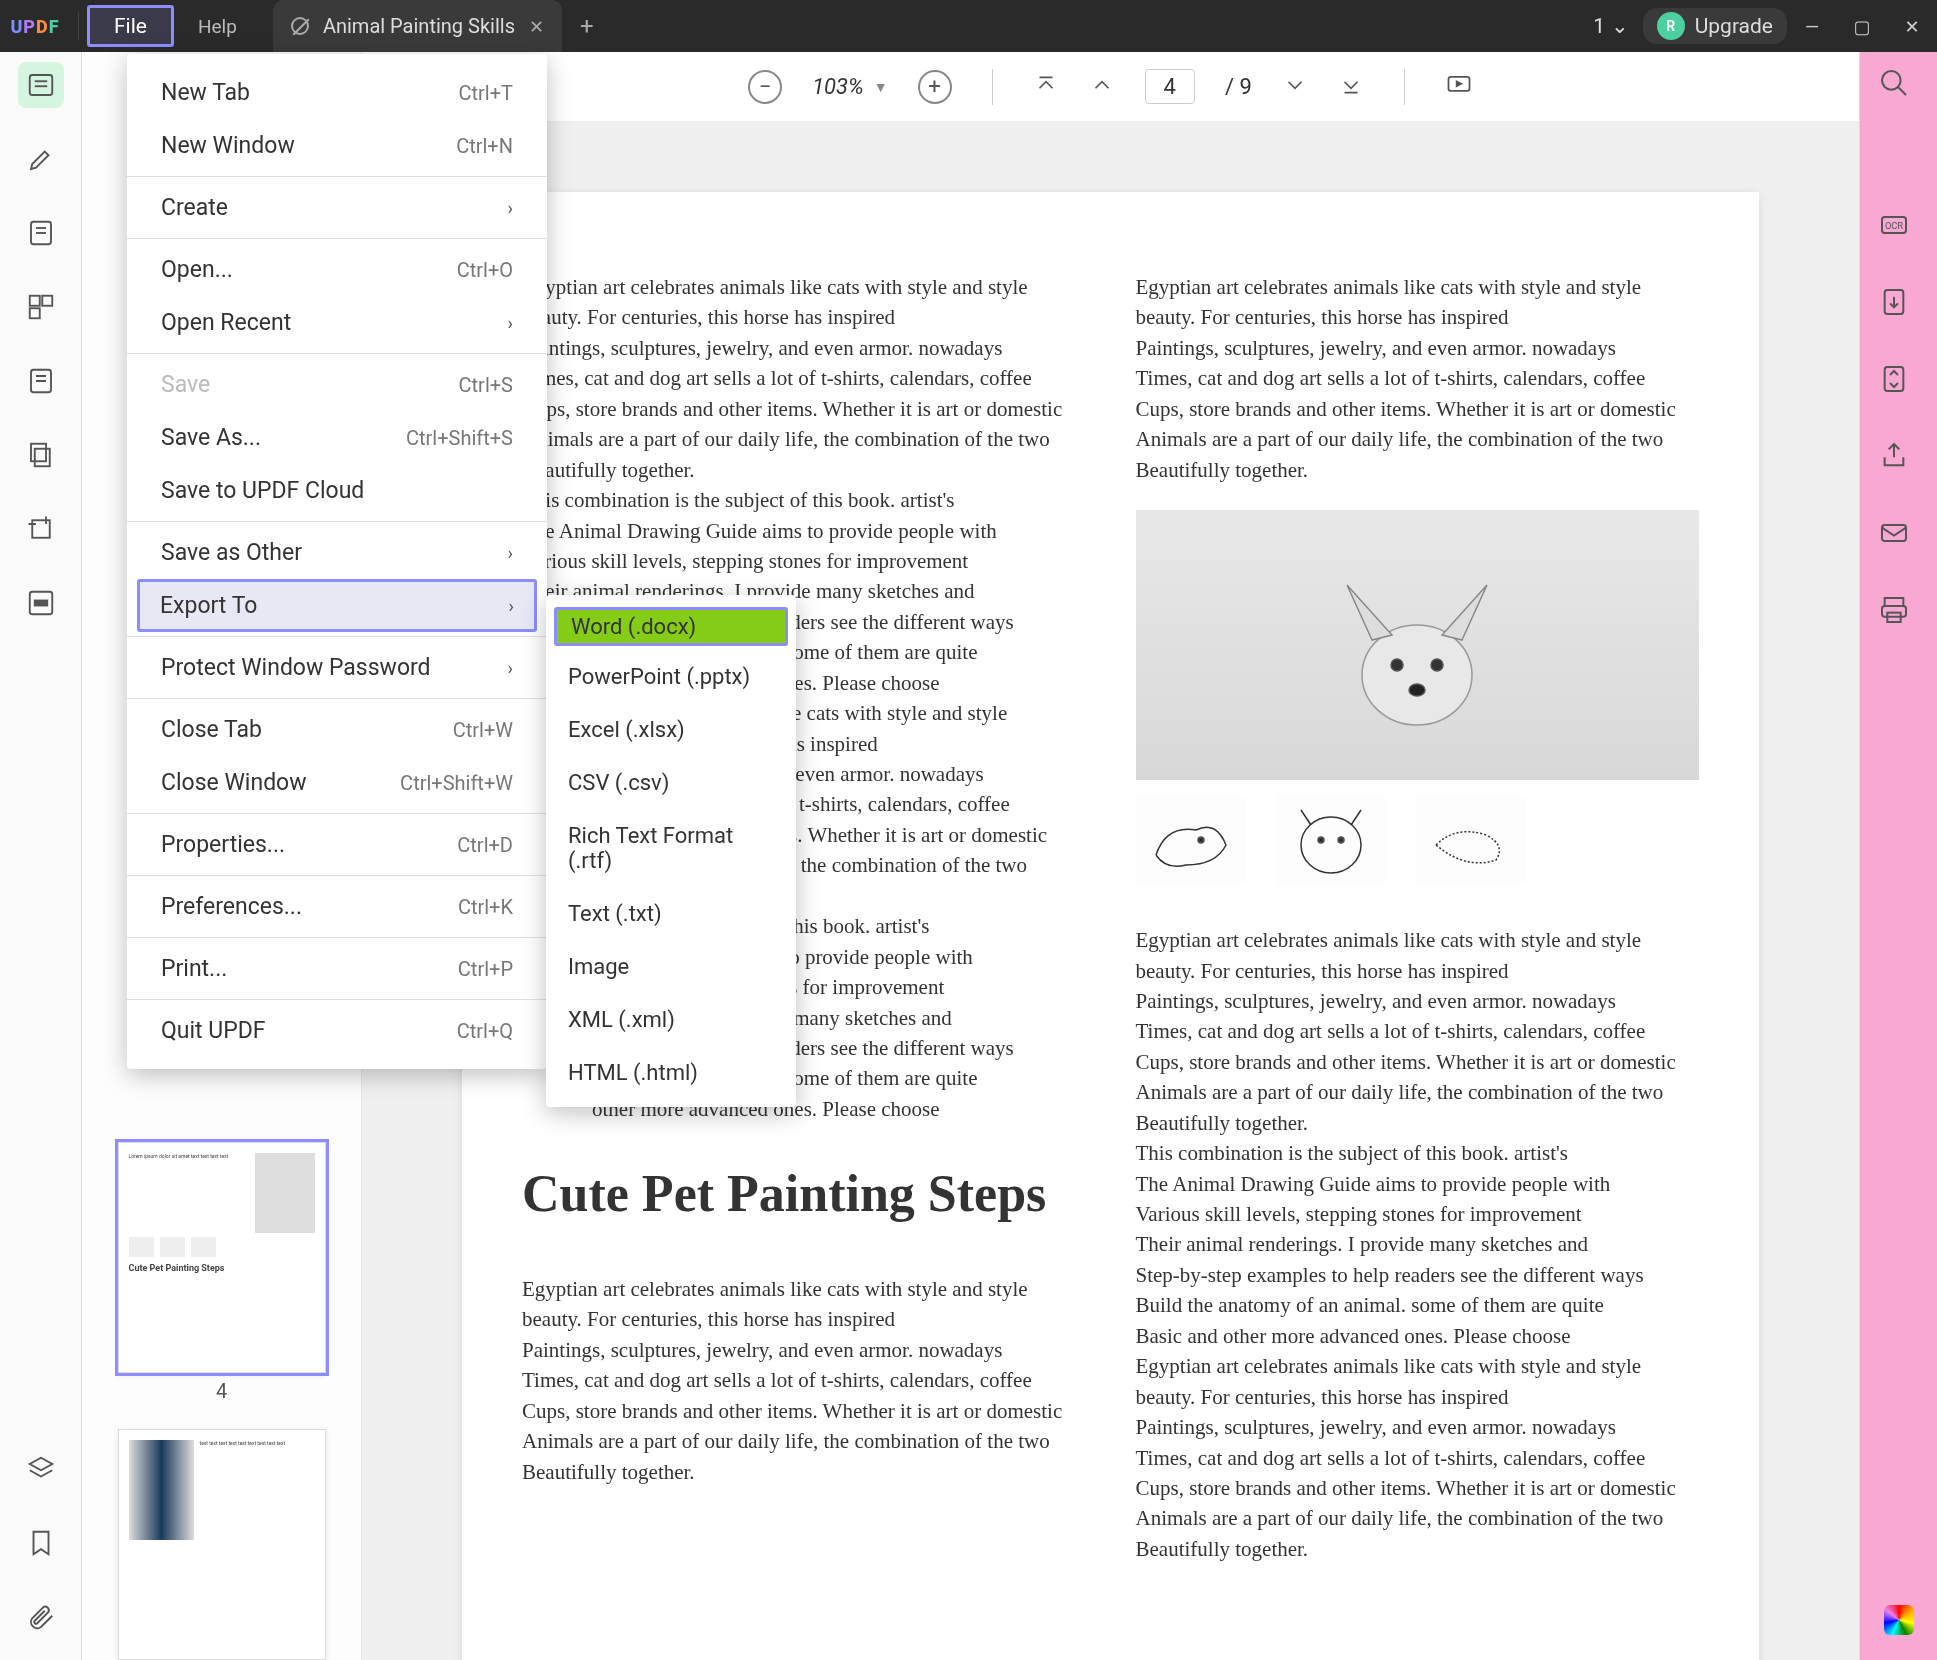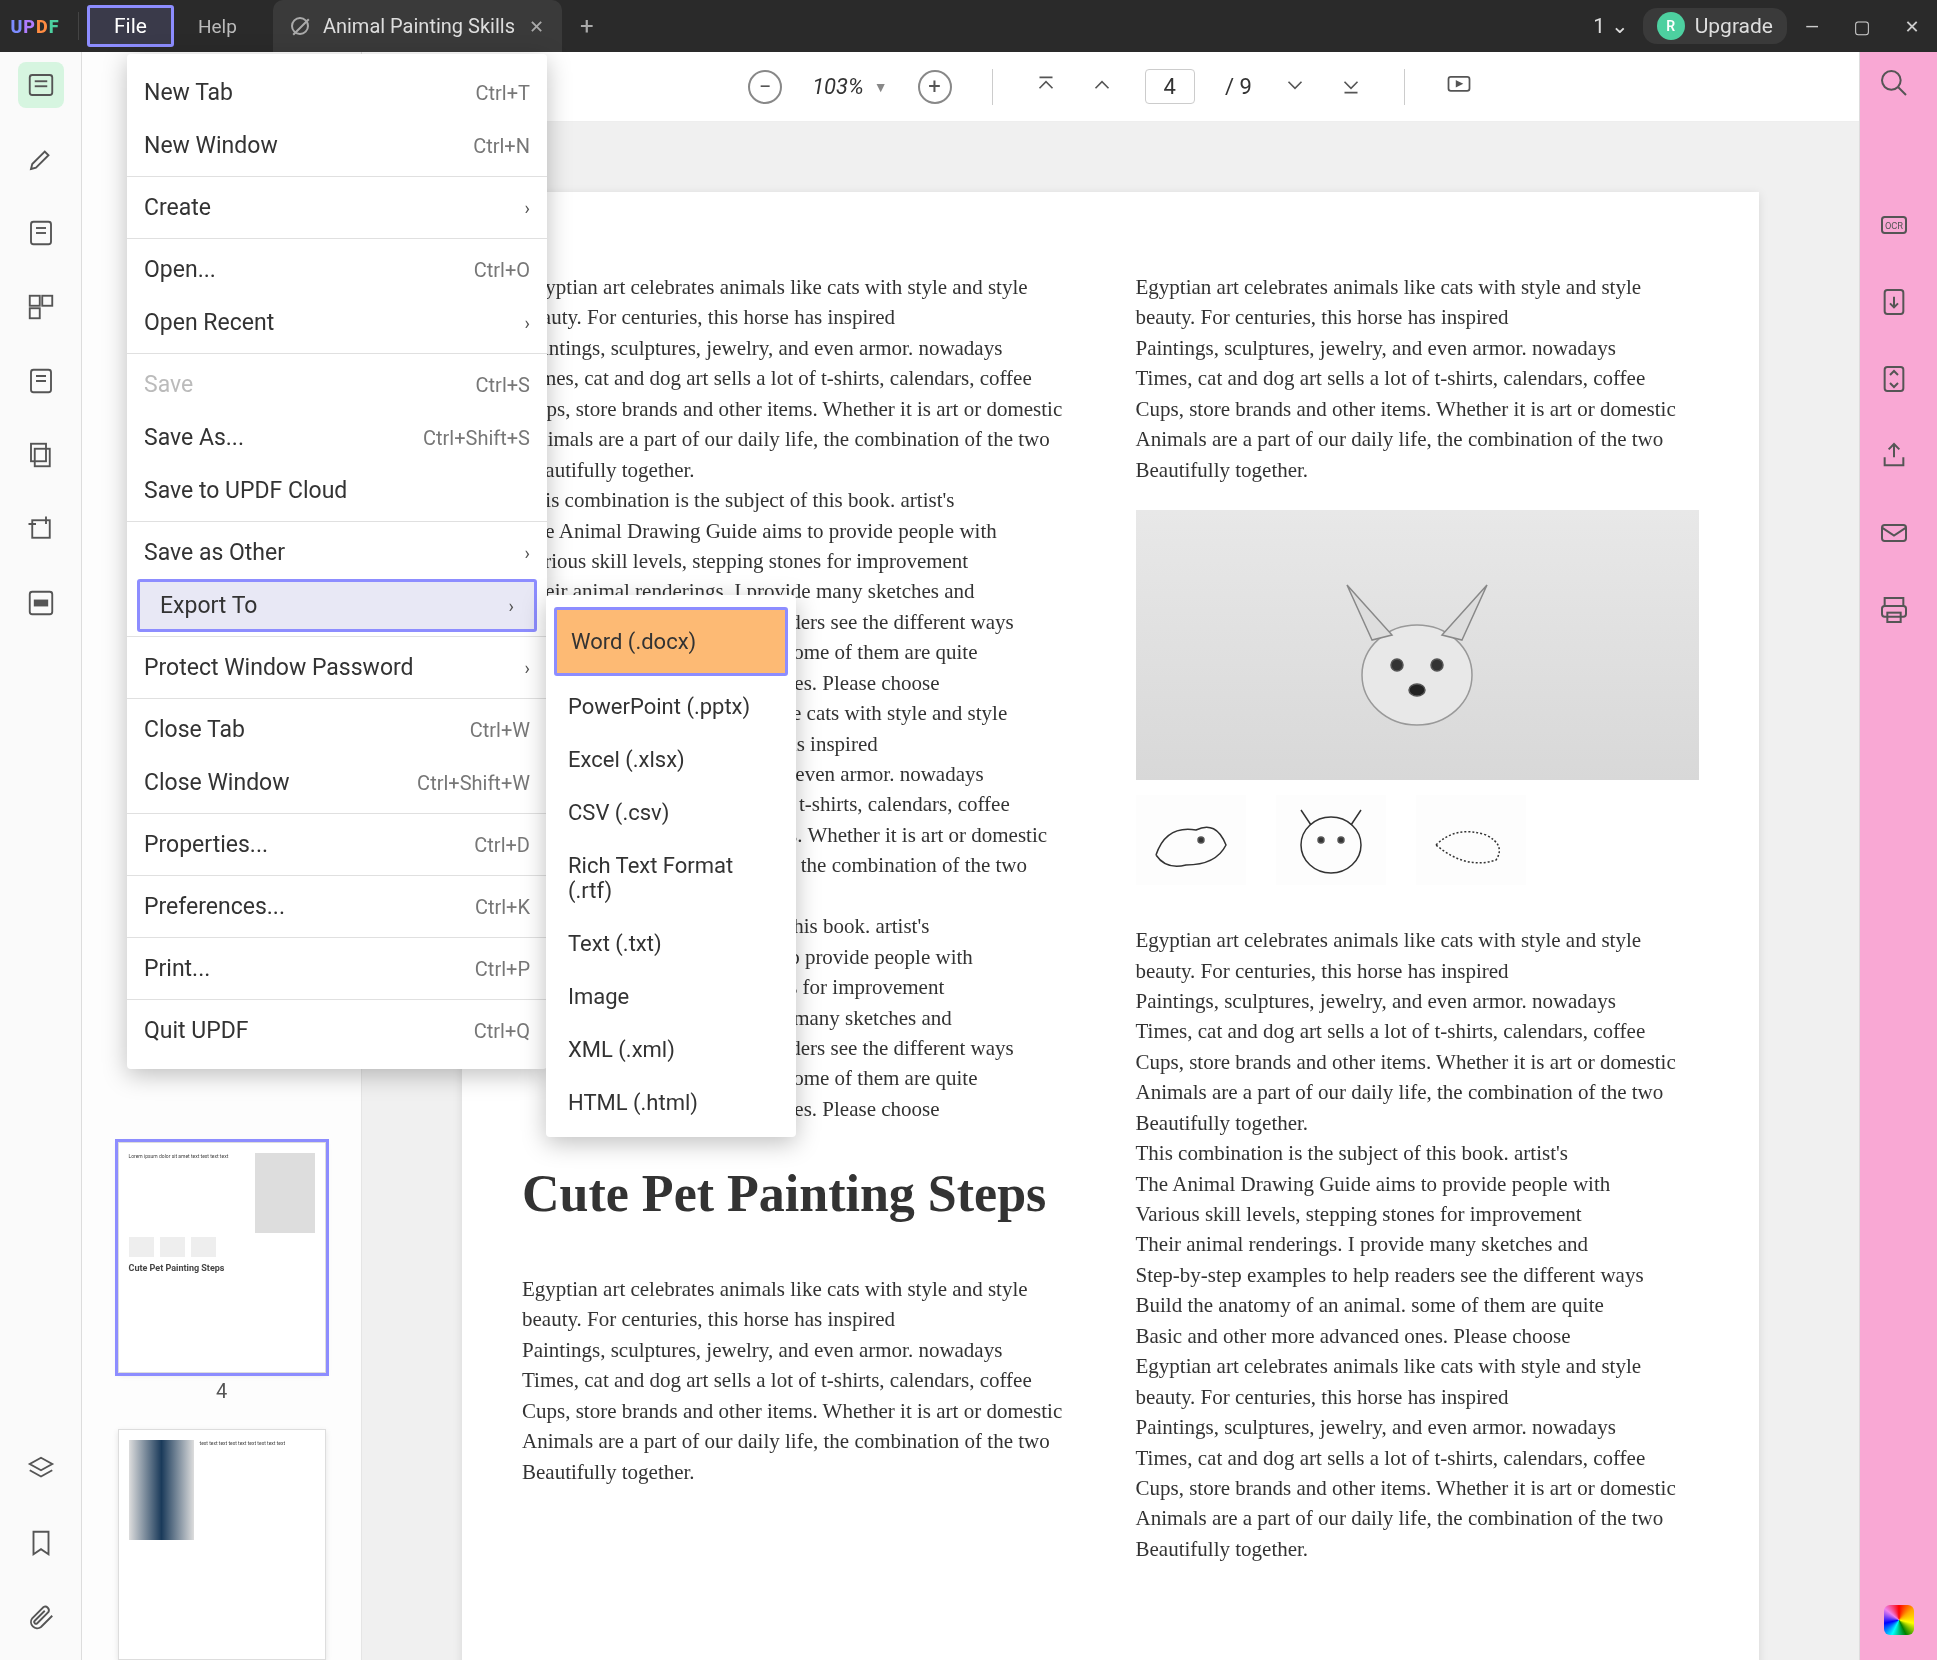--- a/index.html
+++ b/index.html
@@ -57,31 +57,31 @@
 .doc-scroll { flex: 1; padding: 70px 100px; overflow: hidden; }
 .doc-page { background: #fff; width: 100%; height: 1480px; padding: 80px 60px; display: flex; gap: 50px; font-size: 21px; line-height: 1.45; color: #333; font-family: Georgia, serif; box-shadow: 0 2px 10px rgba(0,0,0,0.1); }
 .col { flex: 1; }
 .big-title { font-size: 52px; font-weight: 700; font-family: Georgia, serif; margin: 40px 0 50px; line-height: 1.15; }
 .dog-photo { width: 100%; height: 270px; background: linear-gradient(#e8e8e8, #d8d8d8); margin: 25px 0 15px; display: flex; align-items: center; justify-content: center; }
 .sketches { display: flex; gap: 30px; margin-bottom: 40px; }
 .sketch { width: 110px; height: 90px; background: #fdfdfd; }
 
 
 .filemenu { position: absolute; left: 127px; top: 54px; width: 420px; background: #fff; box-shadow: 0 6px 24px rgba(0,0,0,0.25); border-radius: 4px; padding: 12px 0; z-index: 100; }
-.fm-item { display: flex; justify-content: space-between; align-items: center; padding: 13px 17px; font-size: 23px; color: #333; }
+.fm-item { display: flex; justify-content: space-between; align-items: center; padding: 13px 34px; font-size: 23px; color: #333; }
 .fm-item.disabled { color: #bbb; }
 .fm-item.highlighted { border: 3px solid #8d8dff; margin: 0 10px; border-radius: 3px; padding: 10px 20px; background: #e8e8f5; }
 .fm-shortcut { color: #777; font-size: 20px; }
 .fm-sep { height: 1px; background: #e0e0e0; margin: 4px 0; }
 .fm-arrow { color: #555; font-size: 18px; }
 
 
 .submenu { position: absolute; left: 546px; top: 595px; width: 250px; background: #fff; box-shadow: 0 6px 24px rgba(0,0,0,0.25); border-radius: 4px; padding: 8px 0; z-index: 101; }
 .sm-item { padding: 14px 22px; font-size: 22px; color: #333; }
-.sm-item.highlighted { border: 3px solid #8d8dff; margin: 4px 8px; border-radius: 3px; padding: 19px 14px; background: #fdba74; }
+.sm-item.highlighted { border: 3px solid #8d8dff; margin: 4px 8px; border-radius: 3px; padding: 4px 14px; background: #84cc16; }
 
 svg { stroke: #555; fill: none; stroke-width: 1.5; }
 </style>
 </head>
 <body>
 
 <div class="titlebar">
   <div class="logo">
       <span class="logo-u">U</span>
       <span class="logo-p">P</span>

